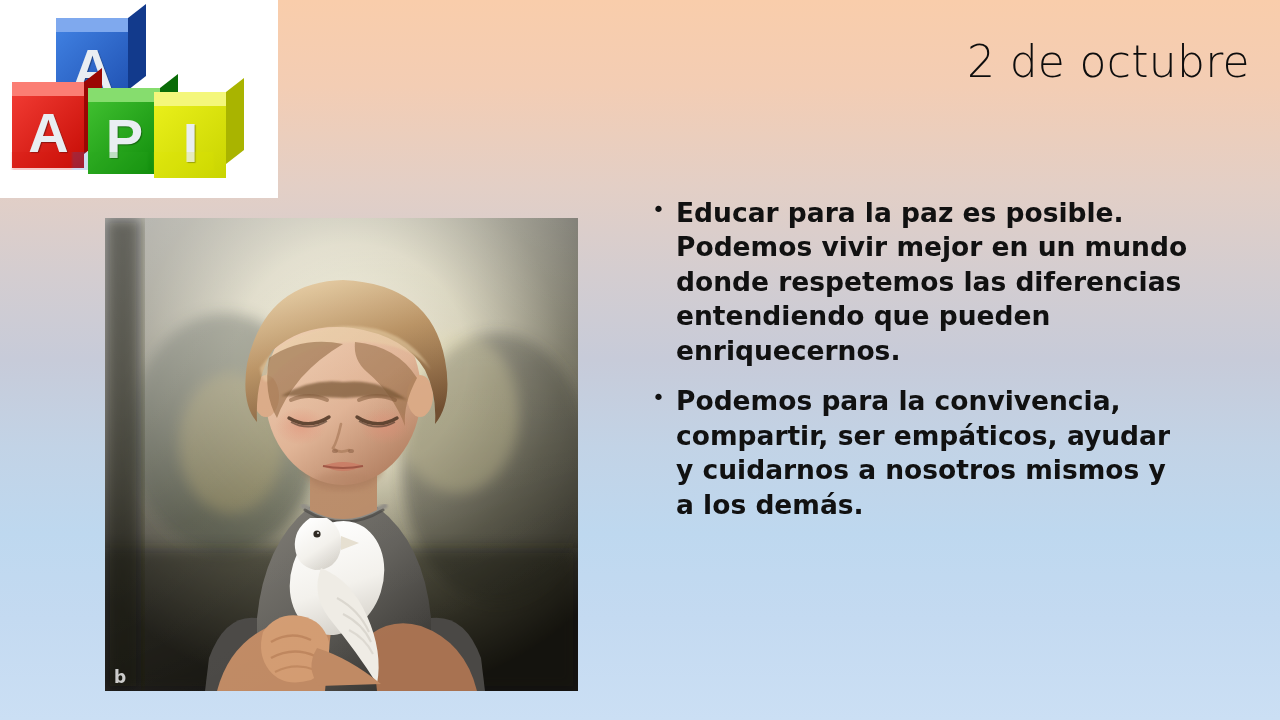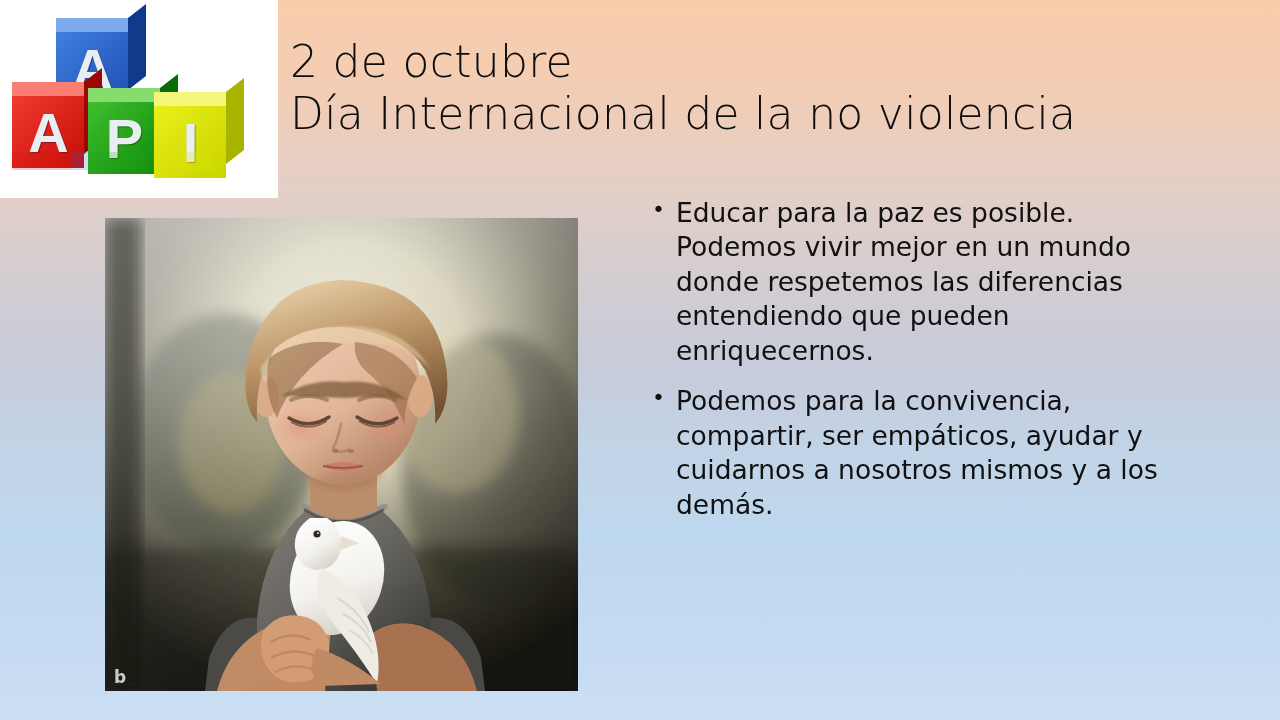--- a/index.html
+++ b/index.html
@@ -110,21 +110,21 @@
     filter: blur(1px);
     pointer-events: none;
   }
 
   
   #title-block {
     position: absolute;
     left: 290px;
     top: 36px;
     width: 960px;
-    text-align: left;
+    text-align: right;
     color: #0d0d0d;
     font-family: "DejaVu Sans", sans-serif;
     font-weight: 300;
     font-size: 44px;
     line-height: 1.18;
     letter-spacing: .3px;
   }
   #title-block .title-line { display: block; white-space: nowrap; }
 
   
@@ -175,20 +175,21 @@
   .bullet-marker {
     flex: 0 0 auto;
     width: 24px;
     font-size: 22px;
     line-height: 1.30;
     text-align: left;
     color: #111111;
   }
   .bullet-text {
     flex: 1 1 auto;
+    font-weight: bold;
   }
 </style>
 </head>
 <body>
 
 <div id="slide">
 
   <div id="logo-plate">
 
     <div class="cube" id="cube-blue">
@@ -218,21 +219,20 @@
     <svg id="logo-reflection" viewBox="0 0 230 46">
       <rect x="44" y="0" width="60" height="40" fill="#2a62cc"></rect>
       <rect x="0" y="0" width="60" height="40" fill="#d81910"></rect>
       <rect x="76" y="0" width="60" height="40" fill="#2aa81f"></rect>
       <rect x="142" y="0" width="60" height="40" fill="#dde500"></rect>
     </svg>
   </div>
 
   <div id="title-block">
     <span class="title-line">2 de octubre</span>
-    <span class="title-line">Día Internacional de la no violencia</span>
   </div>
 
   <div id="photo">
     <svg viewBox="0 0 473 473" preserveAspectRatio="none">
       <defs>
         <radialGradient id="bgGlow" cx="52%" cy="30%" r="72%">
           <stop offset="0%" stop-color="#efe9cf"></stop>
           <stop offset="34%" stop-color="#ccc6a8"></stop>
           <stop offset="62%" stop-color="#6d6a56"></stop>
           <stop offset="100%" stop-color="#14120f"></stop>

